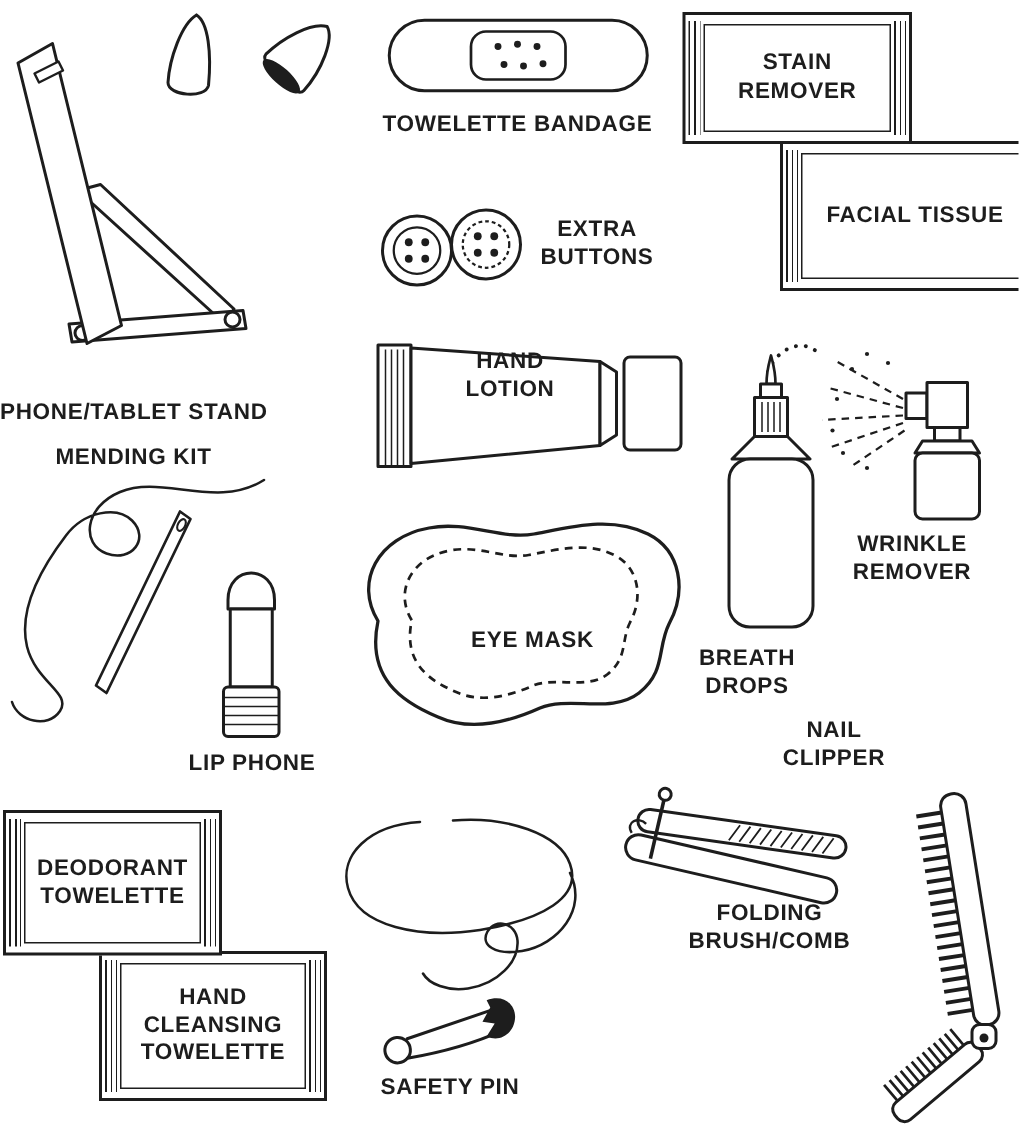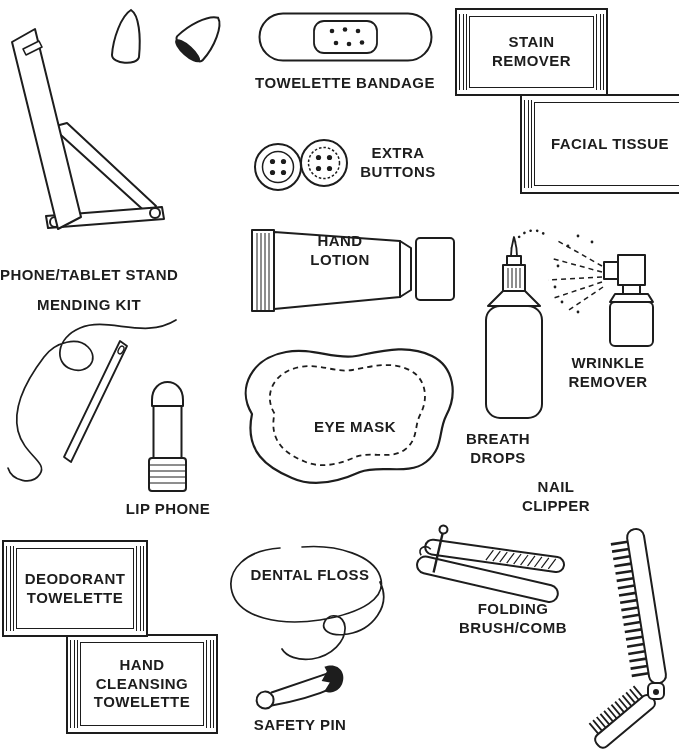--- a/index.html
+++ b/index.html
@@ -173,21 +173,20 @@
     <div class="hatch l"></div>
     <div class="inner">
         <span>DEODORANT TOWELETTE</span>
       </div>
     <div class="hatch r"></div>
   </div>
 
   <svg class="icon" style="left:222px;top:540px" width="180" height="130" viewBox="0 0 180 130" fill="none" stroke="currentColor" stroke-width="1.7" stroke-linecap="round">
     <path d="M58,8 C24,10 4,30 10,52 C17,78 58,86 98,80 C140,73 166,58 158,36 C151,16 116,4 80,7 M158,42 C170,66 150,90 126,94 C108,97 98,90 103,81 C108,72 122,75 123,87 C124,101 110,116 90,119 C76,121 64,116 60,109"></path>
   </svg>
-  <div class="label" style="left:240px;top:566px;width:140px">DENTAL FLOSS</div>
 
   <svg class="icon" style="left:250px;top:656px" width="100" height="58" viewBox="0 0 100 58" fill="none" stroke="currentColor" stroke-width="2" stroke-linecap="round">
     <g transform="rotate(-5 50 30)">
       <circle cx="14" cy="41" r="8.5" fill="#fff"></circle>
       <path d="M20,47 C44,45 68,40 85,34"></path>
       <path d="M21,34 C42,29 62,24 78,20"></path>
       <path d="M76,13 C90,9 98,21 92,32 C88,39 80,41 74,37 L80,29 L72,27 L78,18 Z" fill="currentColor" stroke="none"></path>
     </g>
   </svg>
   <div class="label" style="left:246px;top:716px;width:108px">SAFETY PIN</div>

